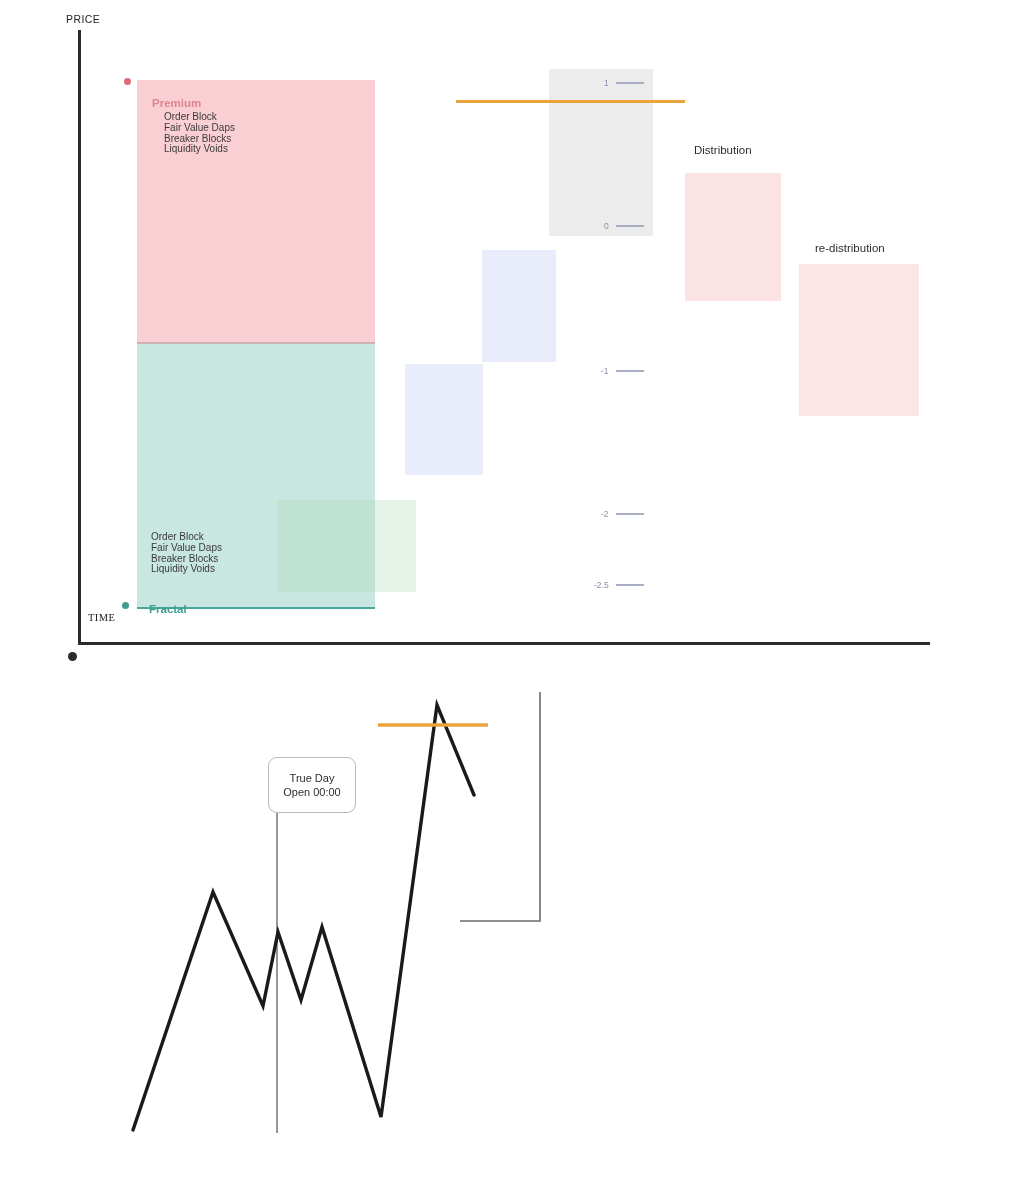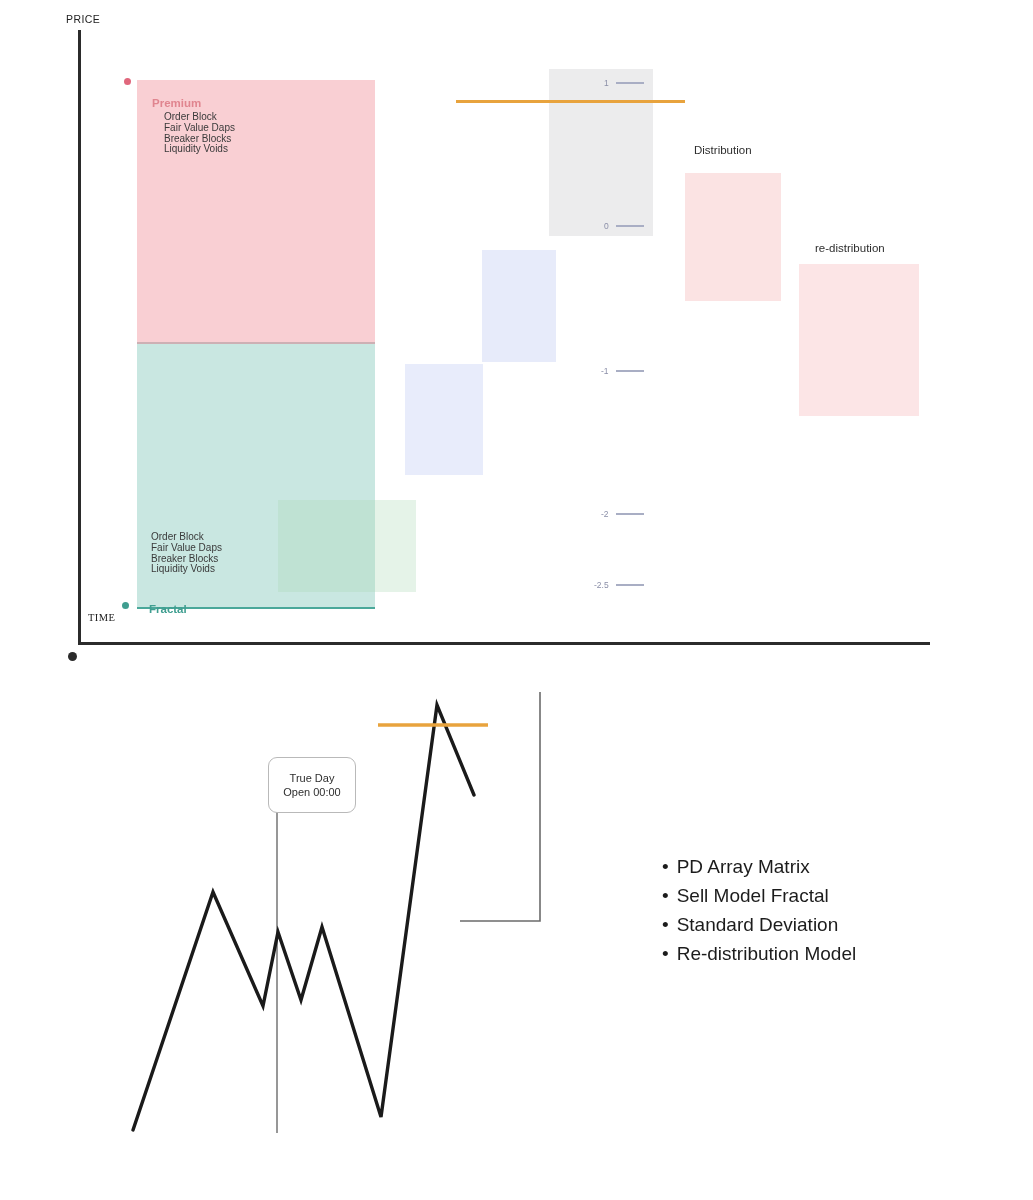--- a/index.html
+++ b/index.html
@@ -283,20 +283,14 @@
       <line x1="378" y1="57" x2="488" y2="57" stroke="#e8a33d" stroke-width="3.4"></line>
     </svg>
 
   </div>
 
   <div id="true-day-open-box">
     <span>True Day</span>
     <span>Open 00:00</span>
   </div>
 
-  <ul id="feature-list">
-    <li>PD Array Matrix</li>
-    <li>Sell Model Fractal</li>
-    <li>Standard Deviation</li>
-    <li>Re-distribution Model</li>
-  </ul>
 
 </div>
 
 </body></html>

